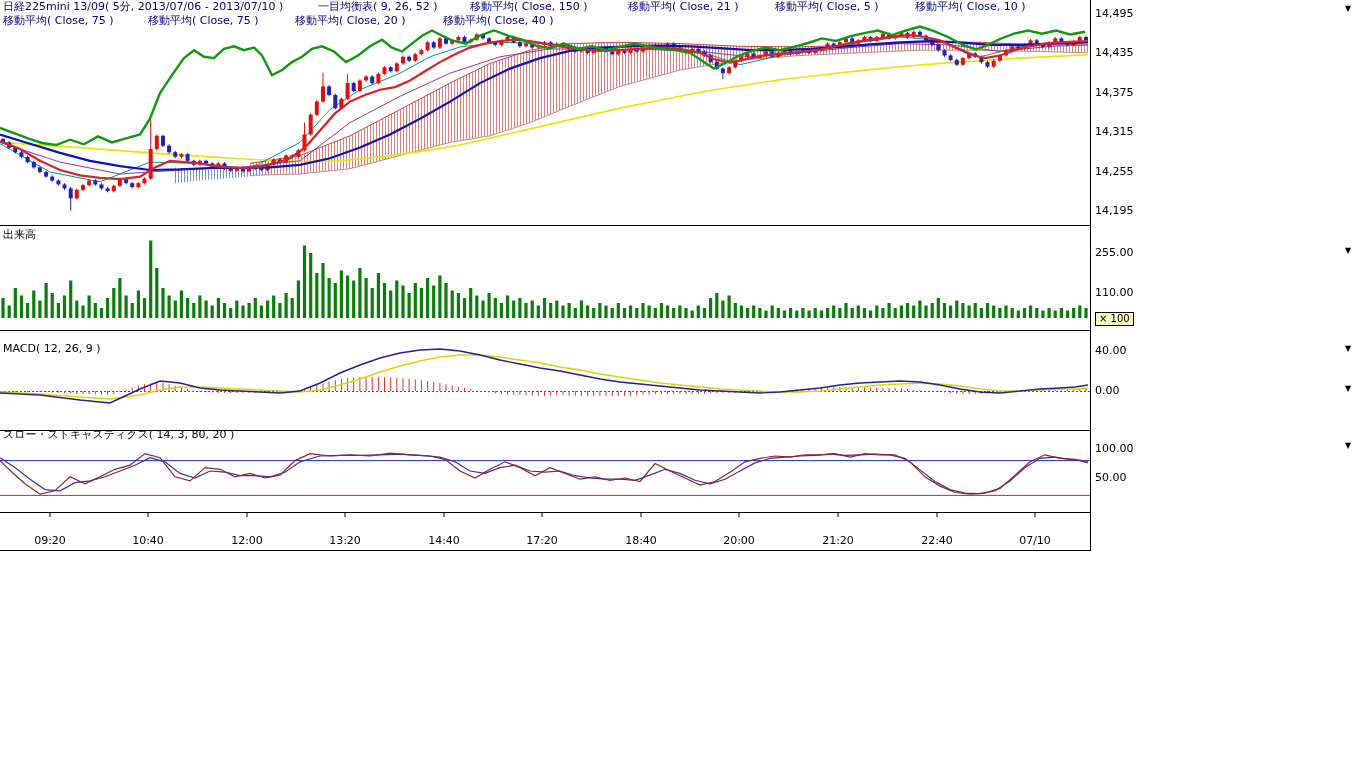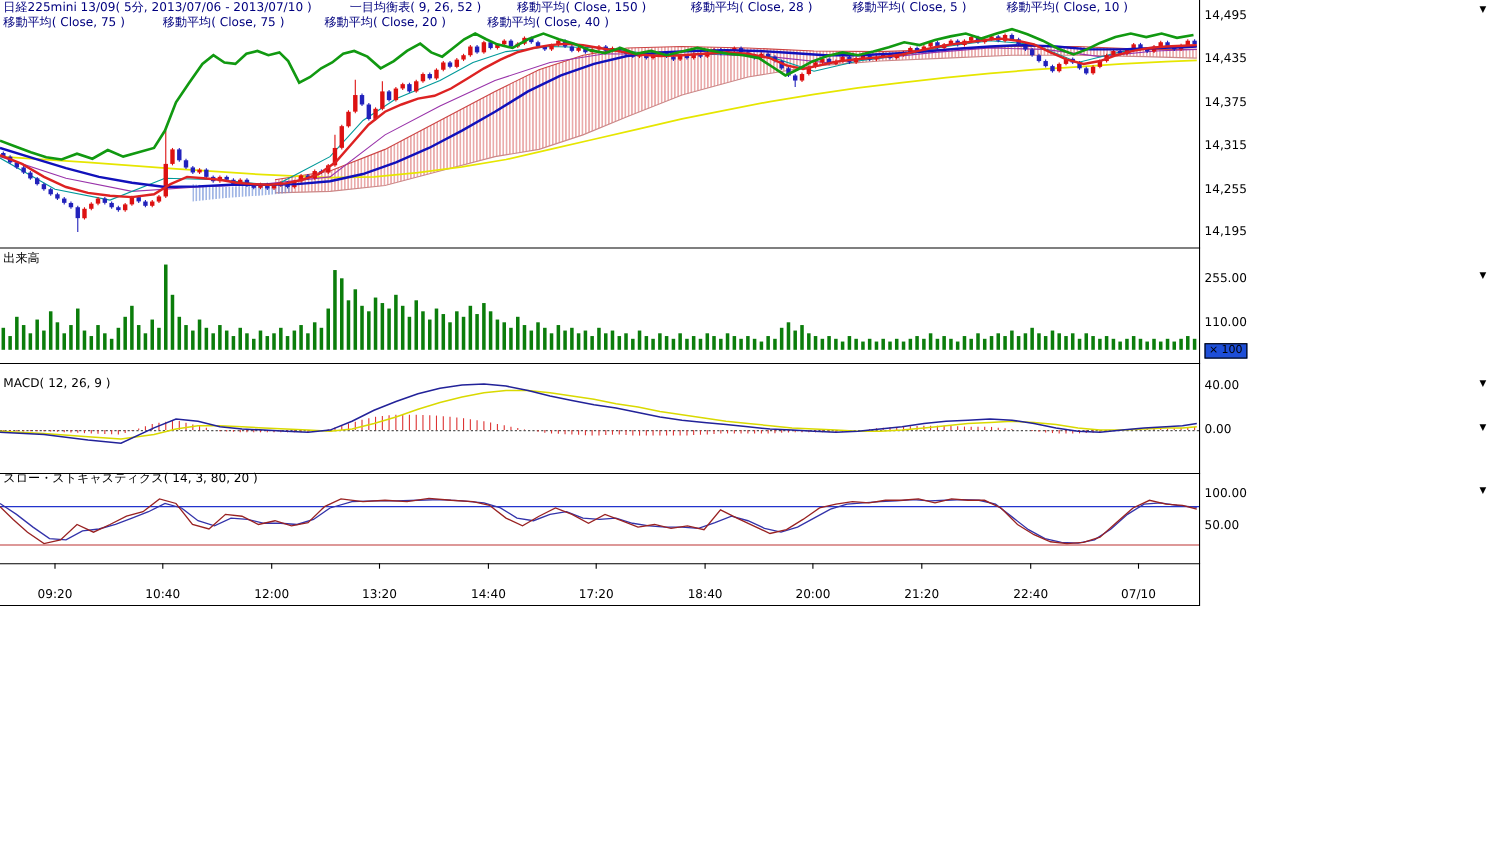--- a/index.html
+++ b/index.html
@@ -4,21 +4,21 @@
 <style>
   html,body{margin:0;padding:0;background:#fff;}
   .screen{position:relative;width:1366px;height:768px;background:#fff;overflow:hidden;
           font-family:"DejaVu Sans","Liberation Sans",sans-serif;}
   #chart-svg{position:absolute;left:0;top:0;}
   .lbl{position:absolute;font-size:11px;line-height:12px;color:#000;white-space:pre;}
   .hdr{color:#00007f;}
   .axlbl{position:absolute;left:1095px;font-size:11px;line-height:12px;color:#000;white-space:pre;text-align:right;}
   .tlbl{position:absolute;top:534px;font-size:11px;color:#000;transform:translateX(-50%);white-space:pre;}
   .arrow{position:absolute;left:1341px;width:14px;font-size:8px;line-height:10px;color:#000;cursor:pointer;text-align:center;}
-  .badge{position:absolute;left:1095px;top:312px;border:1px solid #000;font-size:10px;line-height:12px;padding:0 3px;color:#000;background:#1d4ed8;}
+  .badge{position:absolute;left:1095px;top:312px;border:1px solid #000;font-size:10px;line-height:12px;padding:0 3px;color:#000;background:#fef9c3;}
 </style>
 </head>
 <body>
 
 <div class="screen">
 
   <svg id="chart-svg" width="1366" height="560">
       <defs>
         <pattern id="hR" width="3" height="6" patternUnits="userSpaceOnUse">
           <path d="M1.5 0 V6" stroke="#e08080" stroke-width="1"></path>
@@ -767,21 +767,21 @@
         <line x1="739" y1="512" x2="739" y2="517" stroke="#000" stroke-width="1"></line>
         <line x1="838" y1="512" x2="838" y2="517" stroke="#000" stroke-width="1"></line>
         <line x1="937" y1="512" x2="937" y2="517" stroke="#000" stroke-width="1"></line>
         <line x1="1035" y1="512" x2="1035" y2="517" stroke="#000" stroke-width="1"></line>
       </g>
     </svg>
 
   <span class="lbl hdr" style="left:3px;top:1px">日経225mini 13/09( 5分, 2013/07/06 - 2013/07/10 )</span>
   <span class="lbl hdr" style="left:318px;top:1px">一目均衡表( 9, 26, 52 )</span>
   <span class="lbl hdr" style="left:470px;top:1px">移動平均( Close, 150 )</span>
-  <span class="lbl hdr" style="left:628px;top:1px">移動平均( Close, 28 )</span>
+  <span class="lbl hdr" style="left:628px;top:1px">移動平均( Close, 21 )</span>
   <span class="lbl hdr" style="left:775px;top:1px">移動平均( Close, 5 )</span>
   <span class="lbl hdr" style="left:915px;top:1px">移動平均( Close, 10 )</span>
 
   <span class="lbl hdr" style="left:3px;top:15px">移動平均( Close, 75 )</span>
   <span class="lbl hdr" style="left:148px;top:15px">移動平均( Close, 75 )</span>
   <span class="lbl hdr" style="left:295px;top:15px">移動平均( Close, 20 )</span>
   <span class="lbl hdr" style="left:443px;top:15px">移動平均( Close, 40 )</span>
 
   <span class="lbl" style="left:3px;top:229px">出来高</span>
   <span class="lbl" style="left:3px;top:343px">MACD( 12, 26, 9 )</span>

